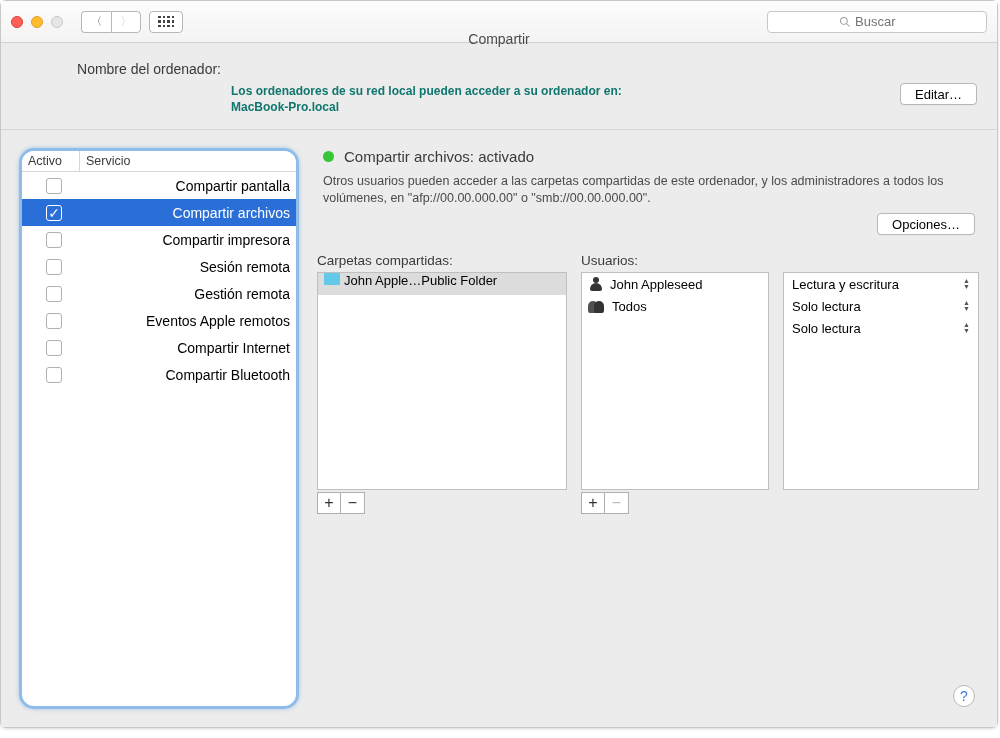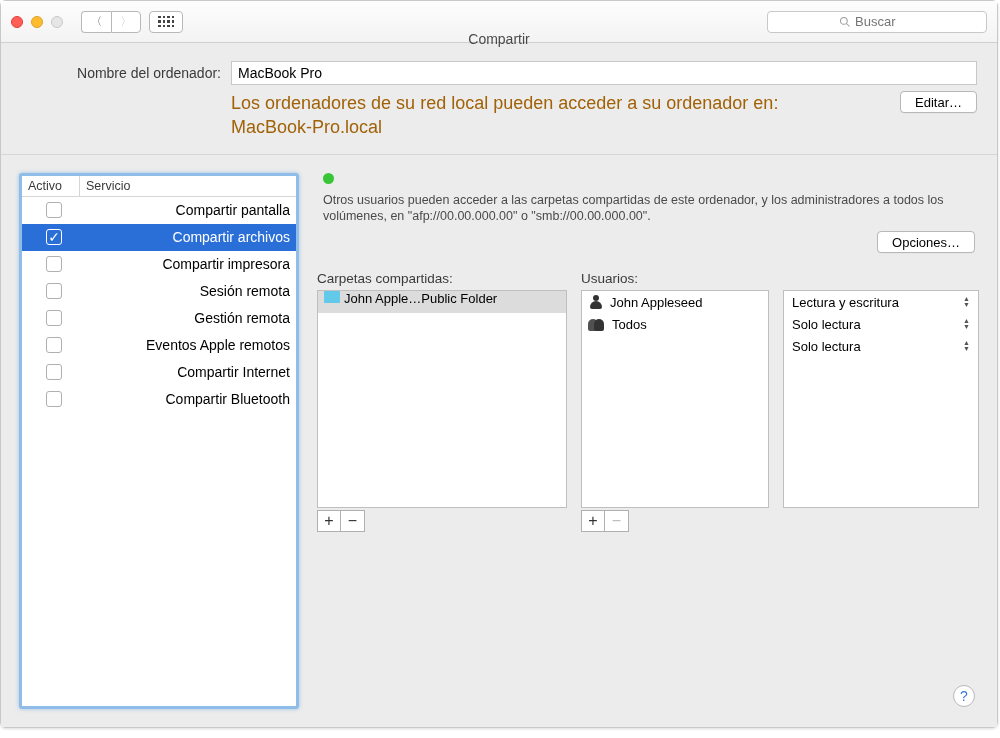--- a/index.html
+++ b/index.html
@@ -96,24 +96,25 @@
   padding: 2px 6px;
   font-size: 14px;
 }
 .subtext-row {
   display: flex;
   margin-top: 6px;
   align-items: flex-start;
 }
 .subtext {
   margin-left: 210px;
-  font-size: 18px;
-  color: #a16207;
+  font-size: 12px;
+  color: #0f766e;
   line-height: 1.35;
   flex: 1;
+  font-weight: bold;
 }
 .mac-btn {
   background: #fff;
   border: 1px solid #b8b8b8;
   border-radius: 4px;
   padding: 2px 14px;
   font-size: 13px;
   height: 22px;
   box-shadow: 0 0.5px 0 rgba(0,0,0,0.05);
 }
@@ -121,21 +122,21 @@
   flex: 1;
   background: #ececec;
   padding: 18px;
   display: flex;
   gap: 18px;
 }
 .services-panel {
   width: 280px;
   background: #fff;
   border: 3px solid #8fbce8;
-  border-radius: 3px;
+  border-radius: 15px;
   box-shadow: 0 0 4px rgba(116,172,222,0.6);
   overflow: hidden;
 }
 .services-header {
   display: flex;
   border-bottom: 1px solid #d6d6d6;
   font-size: 12.5px;
   color: #3a3a3a;
   background: #fff;
 }
@@ -302,21 +303,20 @@
           <circle cx="6.5" cy="6.5" r="4.5" fill="none" stroke="#9a9a9a" stroke-width="1.4"></circle>
           <line x1="10" y1="10" x2="14" y2="14" stroke="#9a9a9a" stroke-width="1.4"></line>
         </svg>
       <input placeholder="Buscar" style="">
     </div>
   </div>
 
   <div class="upper-section">
     <div class="row">
       <div class="label-right">Nombre del ordenador:</div>
-      <input class="name-input" value="MacBook Pro" style="">
     </div>
     <div class="subtext-row">
       <div class="subtext">
         <span>Los ordenadores de su red local pueden acceder a su ordenador en:</span><br>
         <span>MacBook-Pro.local</span>
       </div>
       <button class="mac-btn">Editar…</button>
     </div>
   </div>
 
@@ -359,20 +359,21 @@
           <div class="service-row">
             <span class="chk"></span>
             <span>Compartir Bluetooth</span>
           </div>
         </div>
     </div>
 
     <div class="right-pane">
       <div class="status-row">
         <div class="status-dot"></div>
+        <div class="status-text">Compartir archivos: activado</div>
       </div>
       <div class="desc">Otros usuarios pueden acceder a las carpetas compartidas de este ordenador, y los administradores a todos los volúmenes, en "afp://00.00.000.00" o "smb://00.00.000.00".</div>
       <div class="options-row">
         <button class="mac-btn">Opciones…</button>
       </div>
 
       <div class="columns">
         <div class="col col-folders">
           <div class="col-label">Carpetas compartidas:</div>
           <div class="listbox" id="folders-box">

